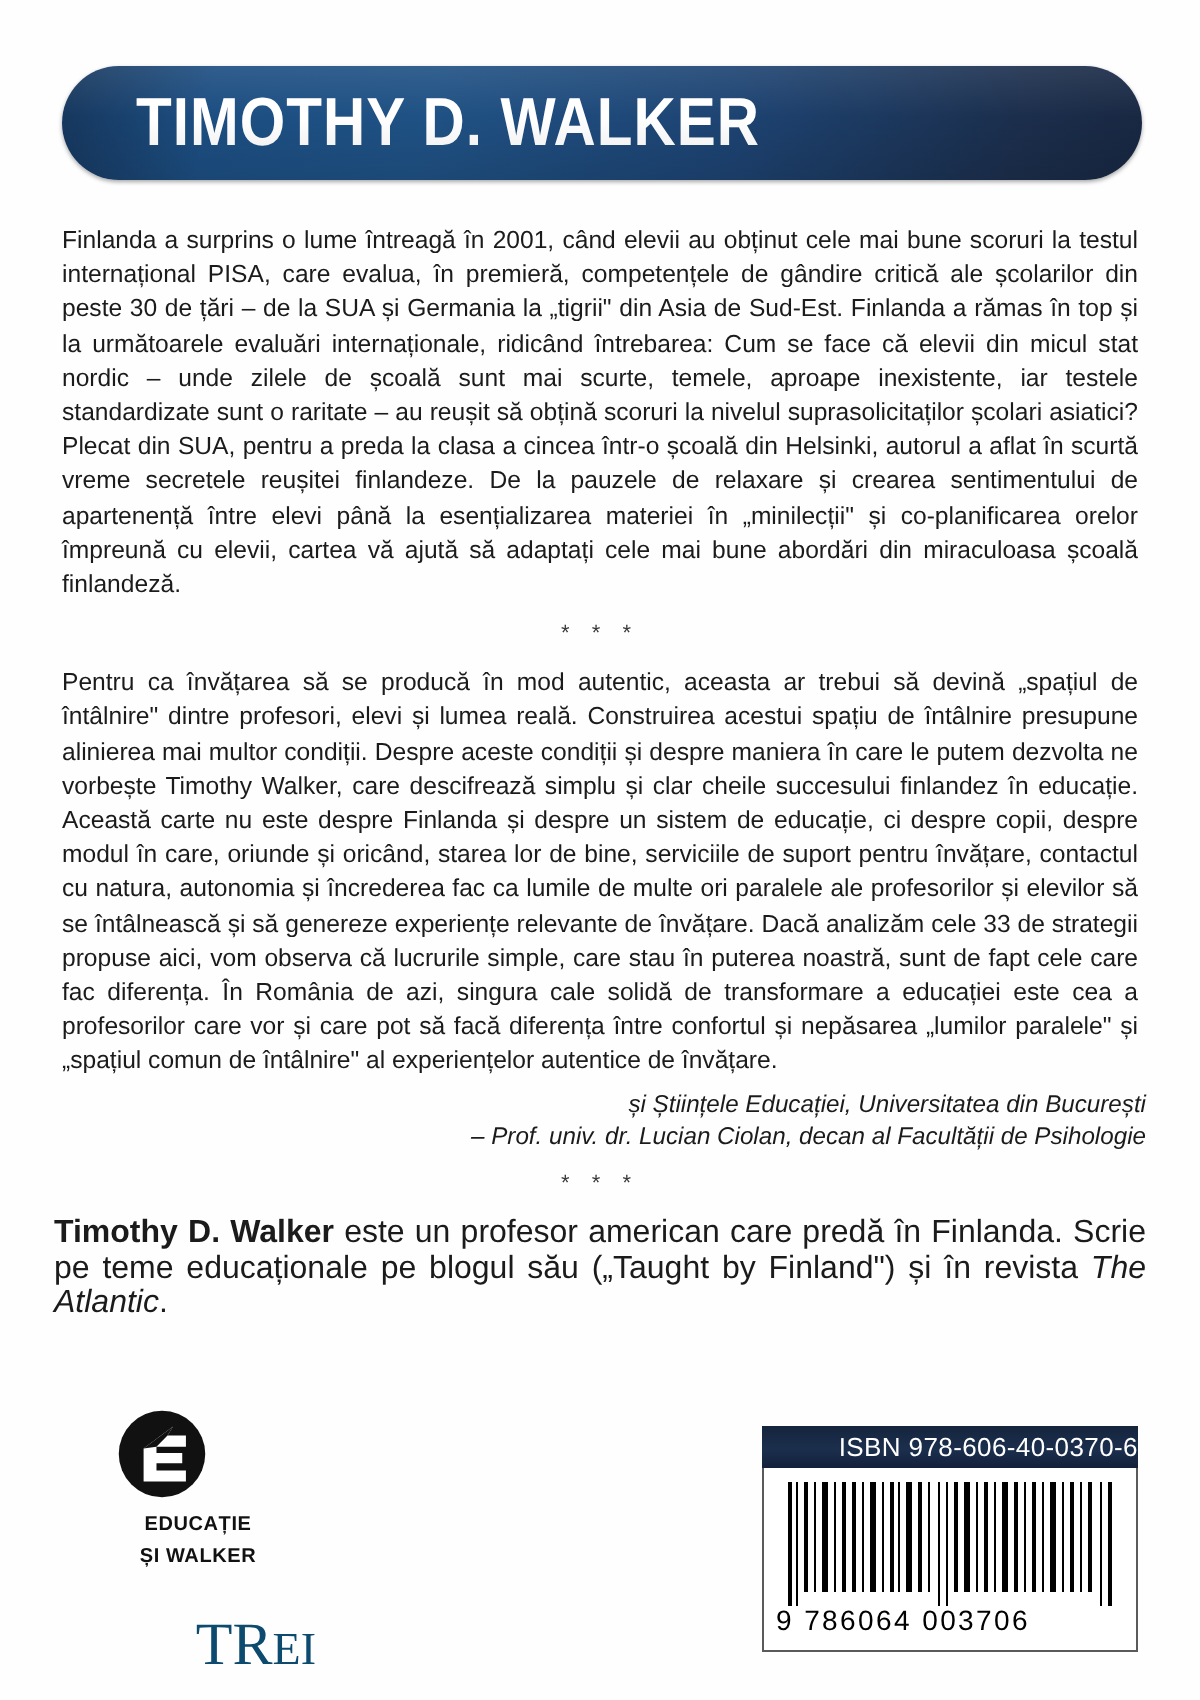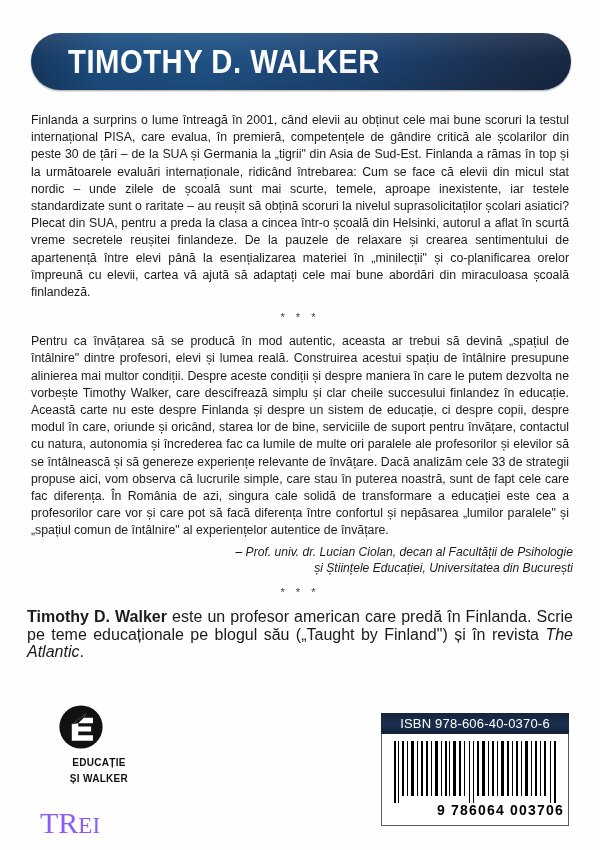--- a/index.html
+++ b/index.html
@@ -133,25 +133,25 @@
     line-height: 15.5px;
     letter-spacing: 0.3px;
     color: #111111;
     width: 118px;
     text-align: center;
   }
   .edu-label .l2 { display: block; }
   .trei-logo {
     margin-top: 22px;
     width: 118px;
-    text-align: left;
+    text-align: right;
     font-family: "Liberation Serif", serif;
     font-size: 30px;
     line-height: 30px;
-    color: #8b5cf6;
+    color: #0c4a6e;
     letter-spacing: 0px;
   }
   .trei-logo .small { font-size: 23px; }
 
   
   .isbn-box {
     position: absolute;
     left: 381px;
     top: 713px;
     width: 188px;
@@ -163,21 +163,21 @@
   .isbn-bar {
     position: absolute;
     left: -1px;
     top: -1px;
     width: 188px;
     height: 21px;
     background: linear-gradient(180deg, #15243d 0%, #1b2f4d 55%, #13203a 100%);
     color: #ffffff;
     font-size: 13px;
     line-height: 21px;
-    text-align: center;
+    text-align: right;
     letter-spacing: 0.2px;
     box-sizing: border-box;
   }
   .barcode-area {
     position: absolute;
     left: 9px;
     top: 27px;
     width: 170px;
     height: 62px;
   }
@@ -185,44 +185,43 @@
   .barcode-digits {
     position: absolute;
     left: 6px;
     top: 88px;
     width: 176px;
     font-family: "Liberation Sans", sans-serif;
     font-size: 14px;
     line-height: 16px;
     color: #000000;
     letter-spacing: 1.2px;
-    text-align: right;
-    font-weight: bold;
+    text-align: left;
   }
 </style>
 </head>
 <body>
 
 <div id="page">
 
   <div class="author-banner">
     <div class="author-name">TIMOTHY D. WALKER</div>
   </div>
 
   <div class="content">
 
     <p class="para">Finlanda a surprins o lume întreagă în 2001, când elevii au obținut cele mai bune scoruri la testul internațional PISA, care evalua, în premieră, competențele de gândire critică ale școlarilor din peste 30 de țări – de la SUA și Germania la „tigrii" din Asia de Sud-Est. Finlanda a rămas în top și la următoarele evaluări internaționale, ridicând întrebarea: Cum se face că elevii din micul stat nordic – unde zilele de școală sunt mai scurte, temele, aproape inexistente, iar testele standardizate sunt o raritate – au reușit să obțină scoruri la nivelul suprasolicitaților școlari asiatici? Plecat din SUA, pentru a preda la clasa a cincea într-o școală din Helsinki, autorul a aflat în scurtă vreme secretele reușitei finlandeze. De la pauzele de relaxare și crearea sentimentului de apartenență între elevi până la esențializarea materiei în „minilecții" și co-planificarea orelor împreună cu elevii, cartea vă ajută să adaptați cele mai bune abordări din miraculoasa școală finlandeză.</p>
 
     <div class="divider">* * *</div>
 
     <p class="para">Pentru ca învățarea să se producă în mod autentic, aceasta ar trebui să devină „spațiul de întâlnire" dintre profesori, elevi și lumea reală. Construirea acestui spațiu de întâlnire presupune alinierea mai multor condiții. Despre aceste condiții și despre maniera în care le putem dezvolta ne vorbește Timothy Walker, care descifrează simplu și clar cheile succesului finlandez în educație. Această carte nu este despre Finlanda și despre un sistem de educație, ci despre copii, despre modul în care, oriunde și oricând, starea lor de bine, serviciile de suport pentru învățare, contactul cu natura, autonomia și încrederea fac ca lumile de multe ori paralele ale profesorilor și elevilor să se întâlnească și să genereze experiențe relevante de învățare. Dacă analizăm cele 33 de strategii propuse aici, vom observa că lucrurile simple, care stau în puterea noastră, sunt de fapt cele care fac diferența. În România de azi, singura cale solidă de transformare a educației este cea a profesorilor care vor și care pot să facă diferența între confortul și nepăsarea „lumilor paralele" și „spațiul comun de întâlnire" al experiențelor autentice de învățare.</p>
 
     <div class="attribution">
+      <span class="attr-line">și Științele Educației, Universitatea din București</span>
       <span class="attr-line">– Prof. univ. dr. Lucian Ciolan, decan al Facultății de Psihologie</span>
-      <span class="attr-line">și Științele Educației, Universitatea din București</span>
     </div>
 
     <div class="divider">* * *</div>
 
     <p class="bio"><b>Timothy D. Walker</b><span> este un profesor american care predă în Finlanda. Scrie pe teme educaționale pe blogul său („Taught by Finland") și în revista </span><i>The Atlantic</i><span>.</span></p>
 
   </div>
 
   <div class="pub-block">
     <svg class="edu-mark" viewBox="0 0 100 100">

